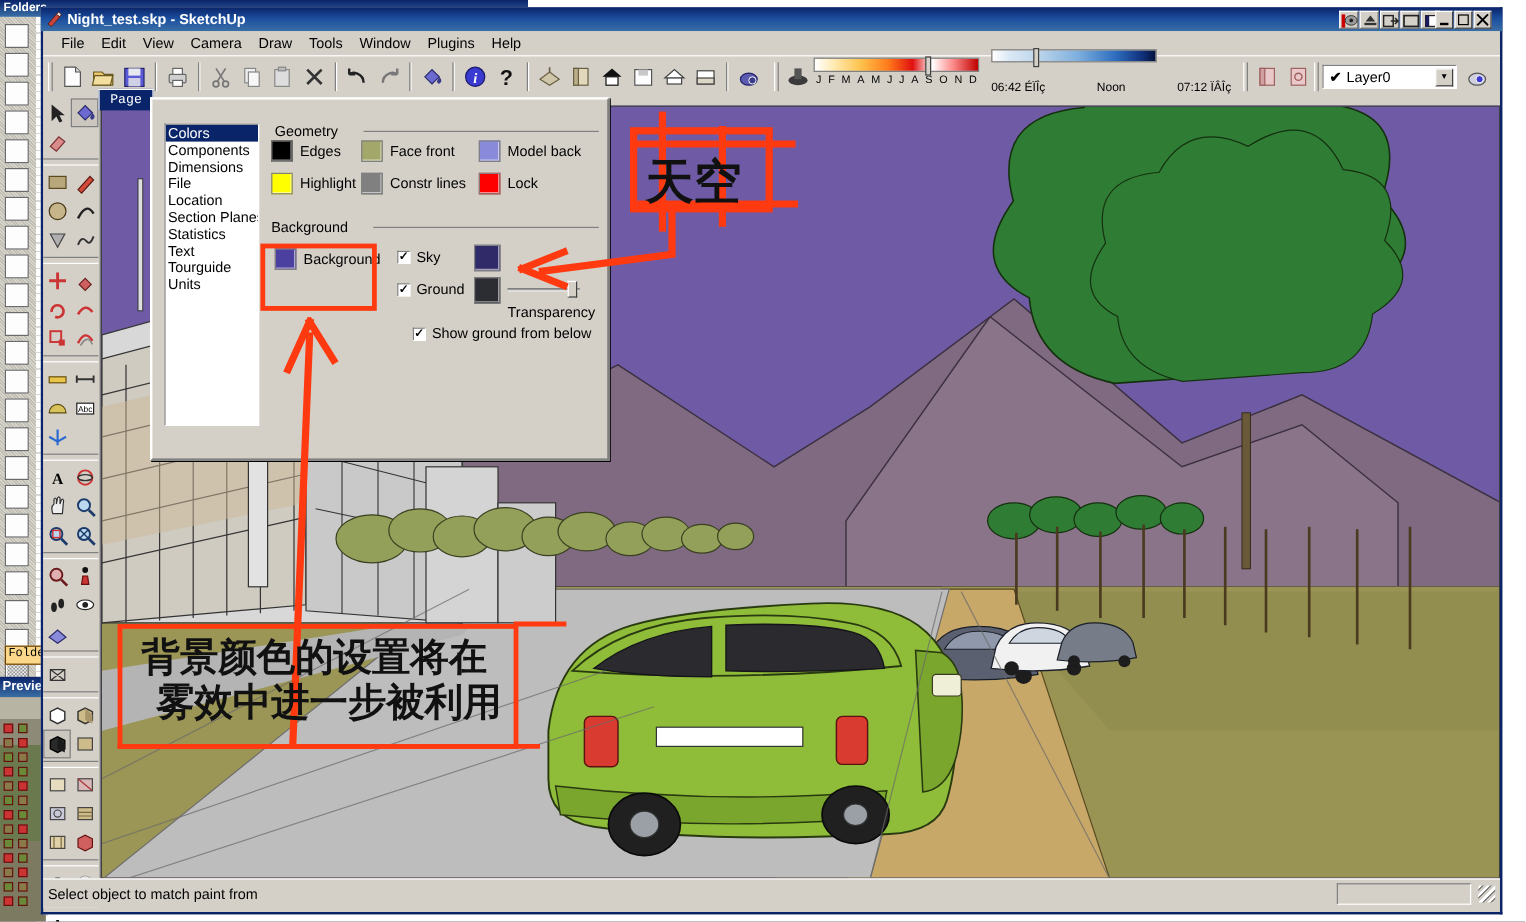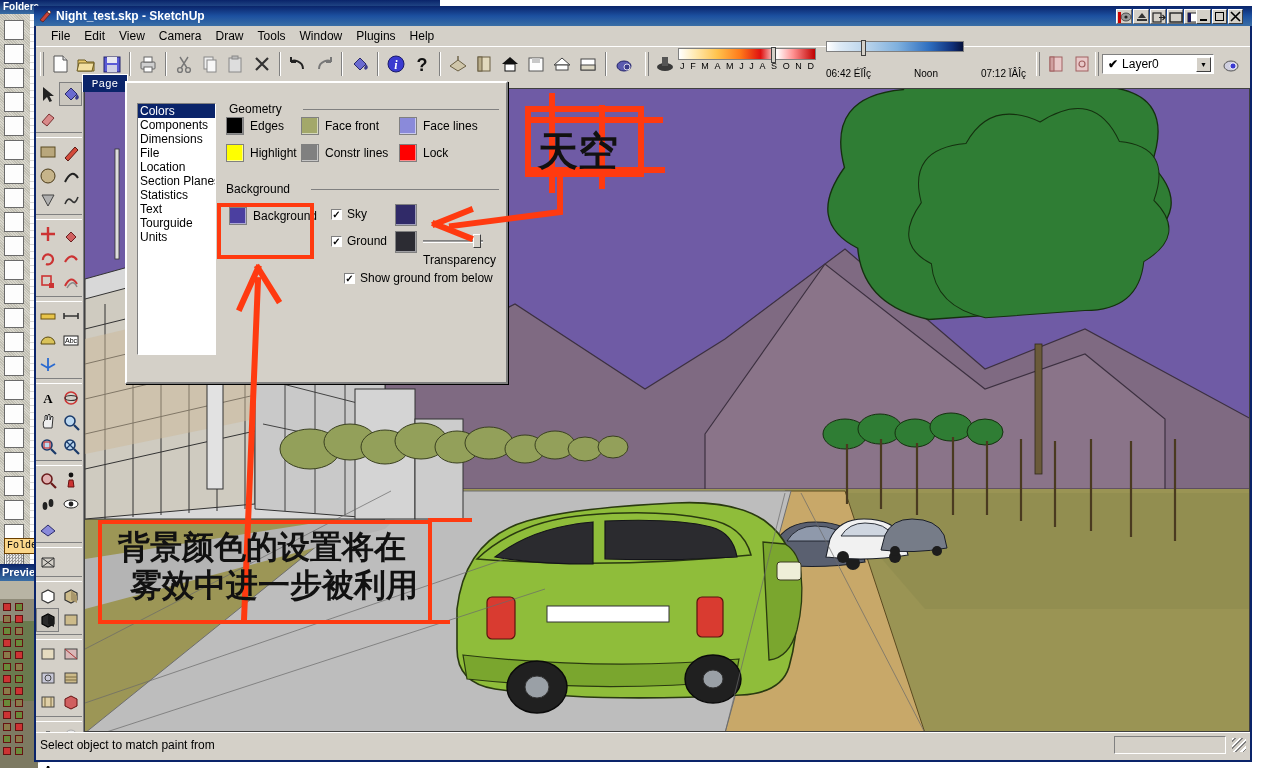--- a/index.html
+++ b/index.html
@@ -928,21 +928,21 @@
       <div class="sw-row" style="left:99px; top:34px;">
         <span class="swatch" id="sw0" style="background: rgb(0, 0, 0);"></span>
         <span>Edges</span>
       </div>
       <div class="sw-row" style="left:174px; top:34px;">
         <span class="swatch" id="sw1" style="background: rgb(163, 168, 106);"></span>
         <span>Face front</span>
       </div>
       <div class="sw-row" style="left:272px; top:34px;">
         <span class="swatch" id="sw2" style="background: rgb(138, 138, 218);"></span>
-        <span>Face lines</span>
+        <span>Model back</span>
       </div>
       <div class="sw-row" style="left:99px; top:61px;">
         <span class="swatch" id="sw3" style="background: rgb(255, 255, 0);"></span>
         <span>Highlight</span>
       </div>
       <div class="sw-row" style="left:174px; top:61px;">
         <span class="swatch" id="sw4" style="background: rgb(128, 128, 128);"></span>
         <span>Constr lines</span>
       </div>
       <div class="sw-row" style="left:272px; top:61px;">

